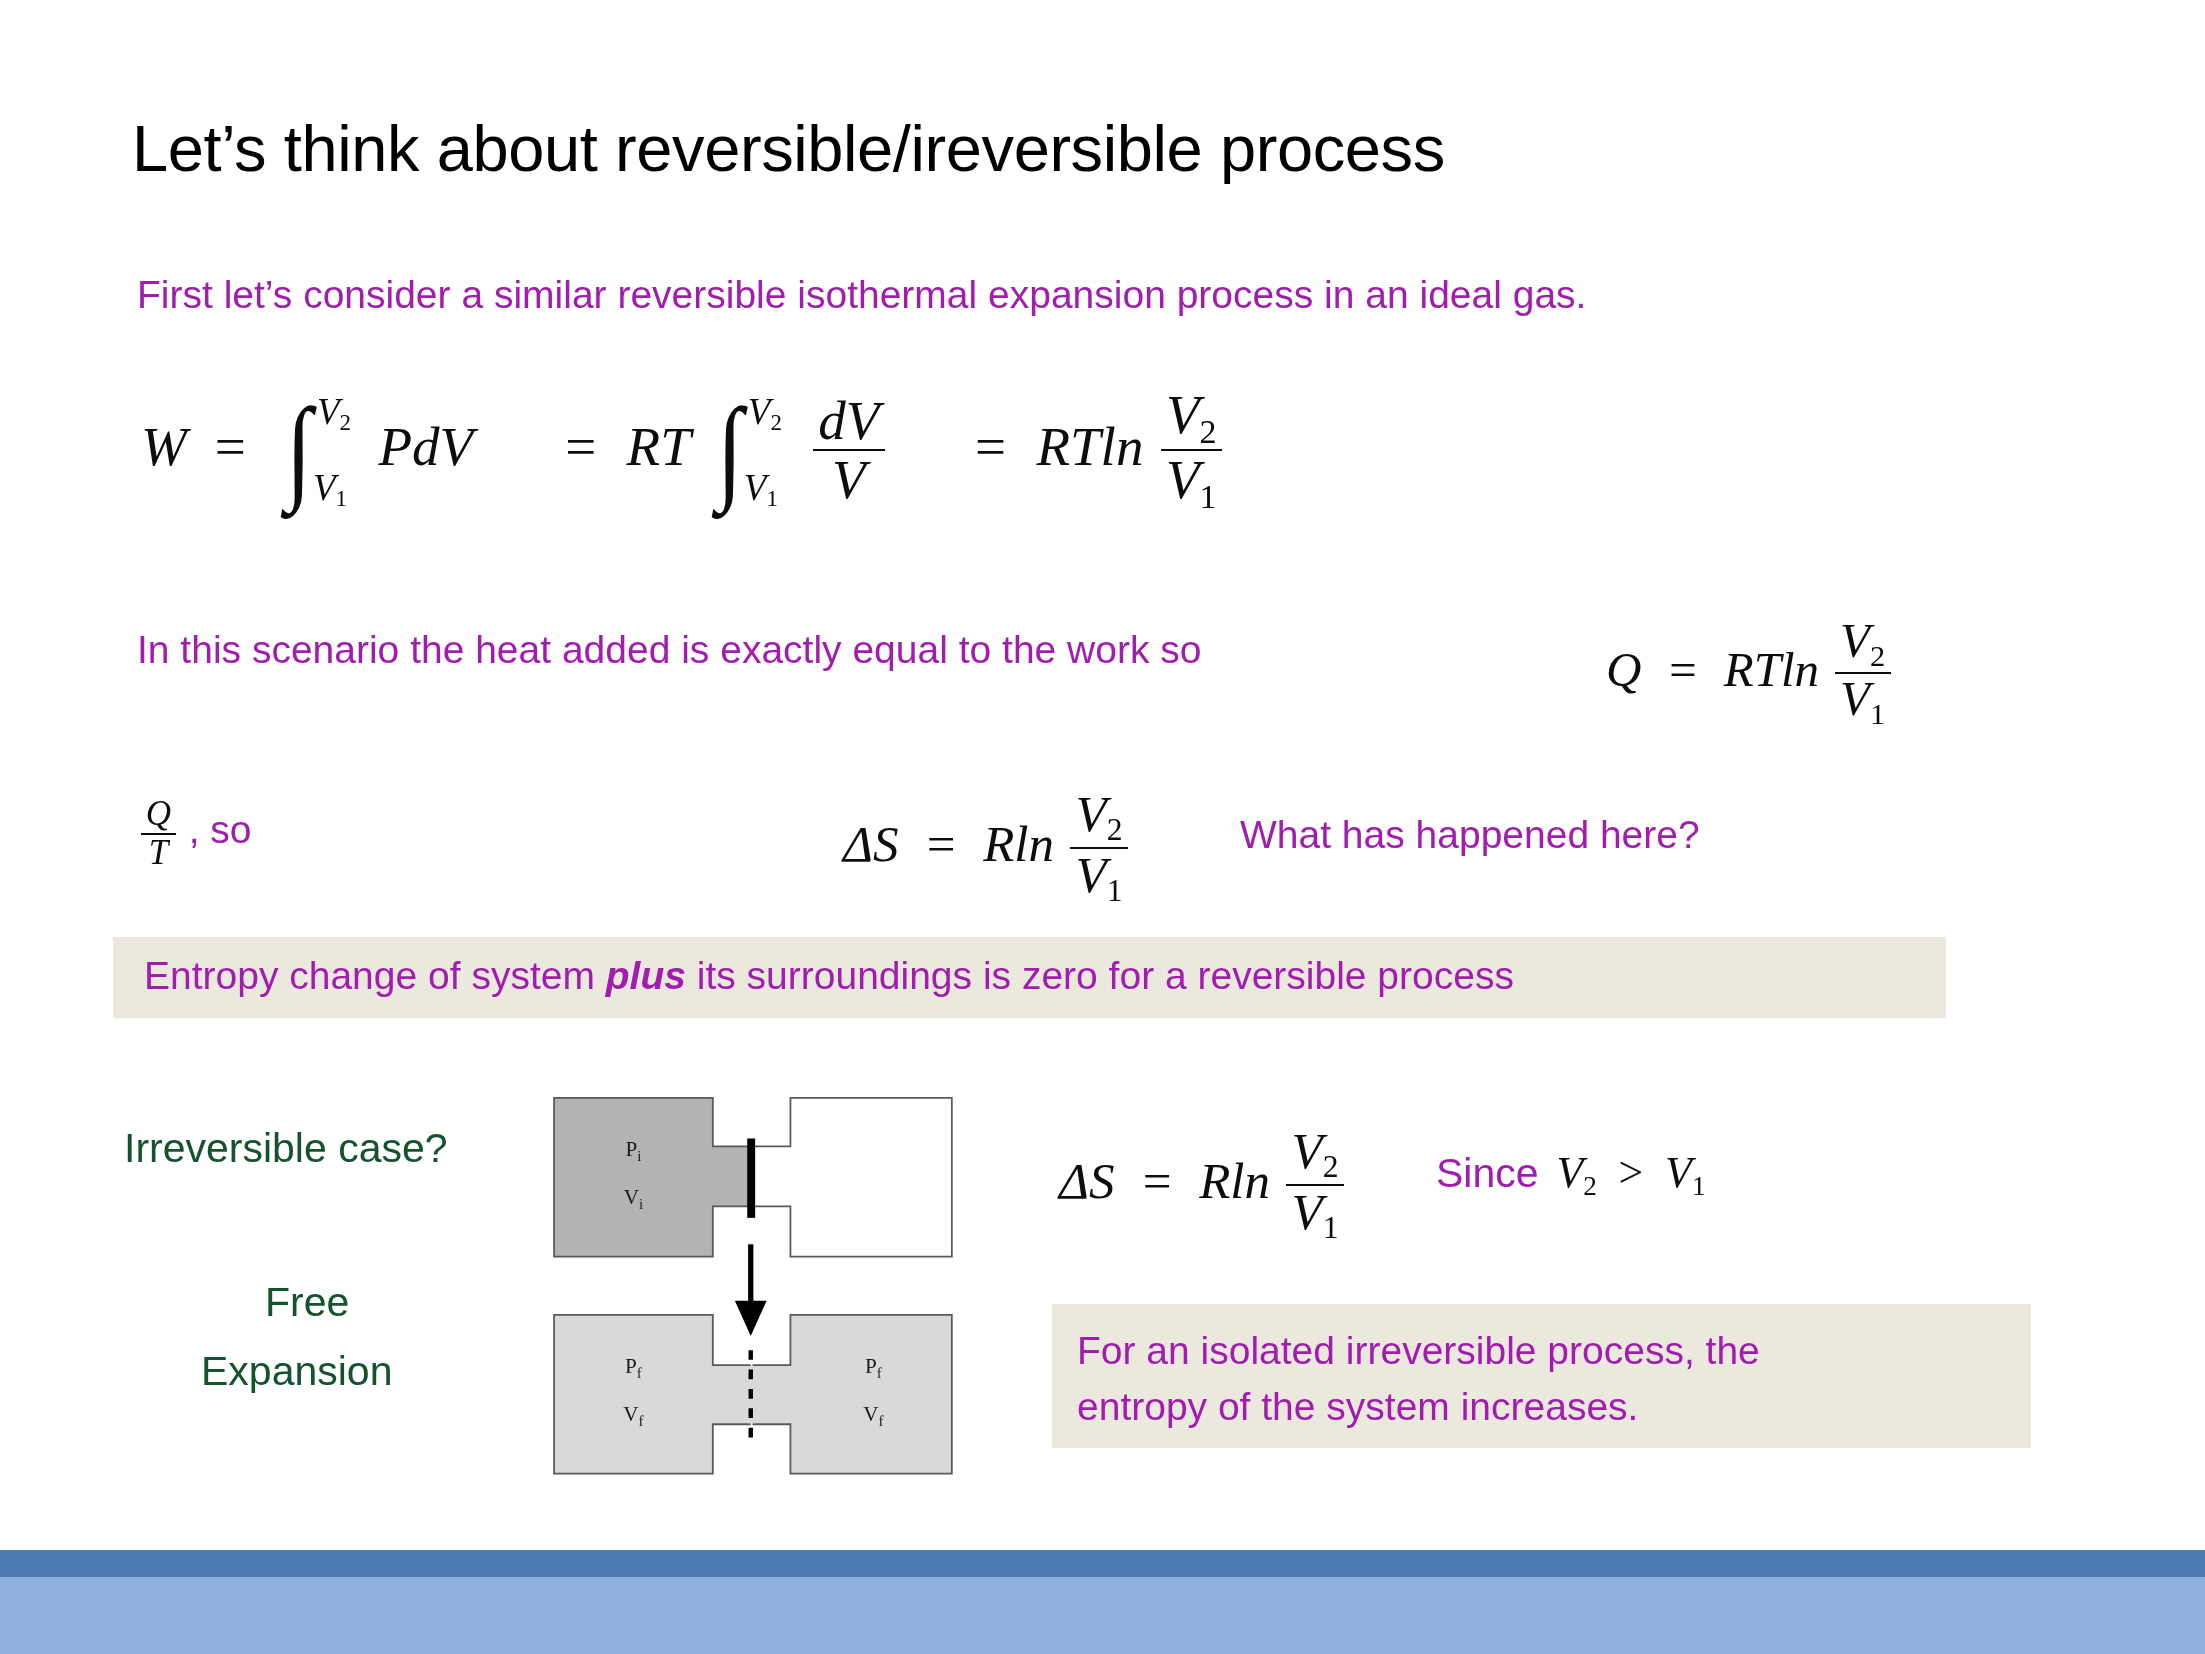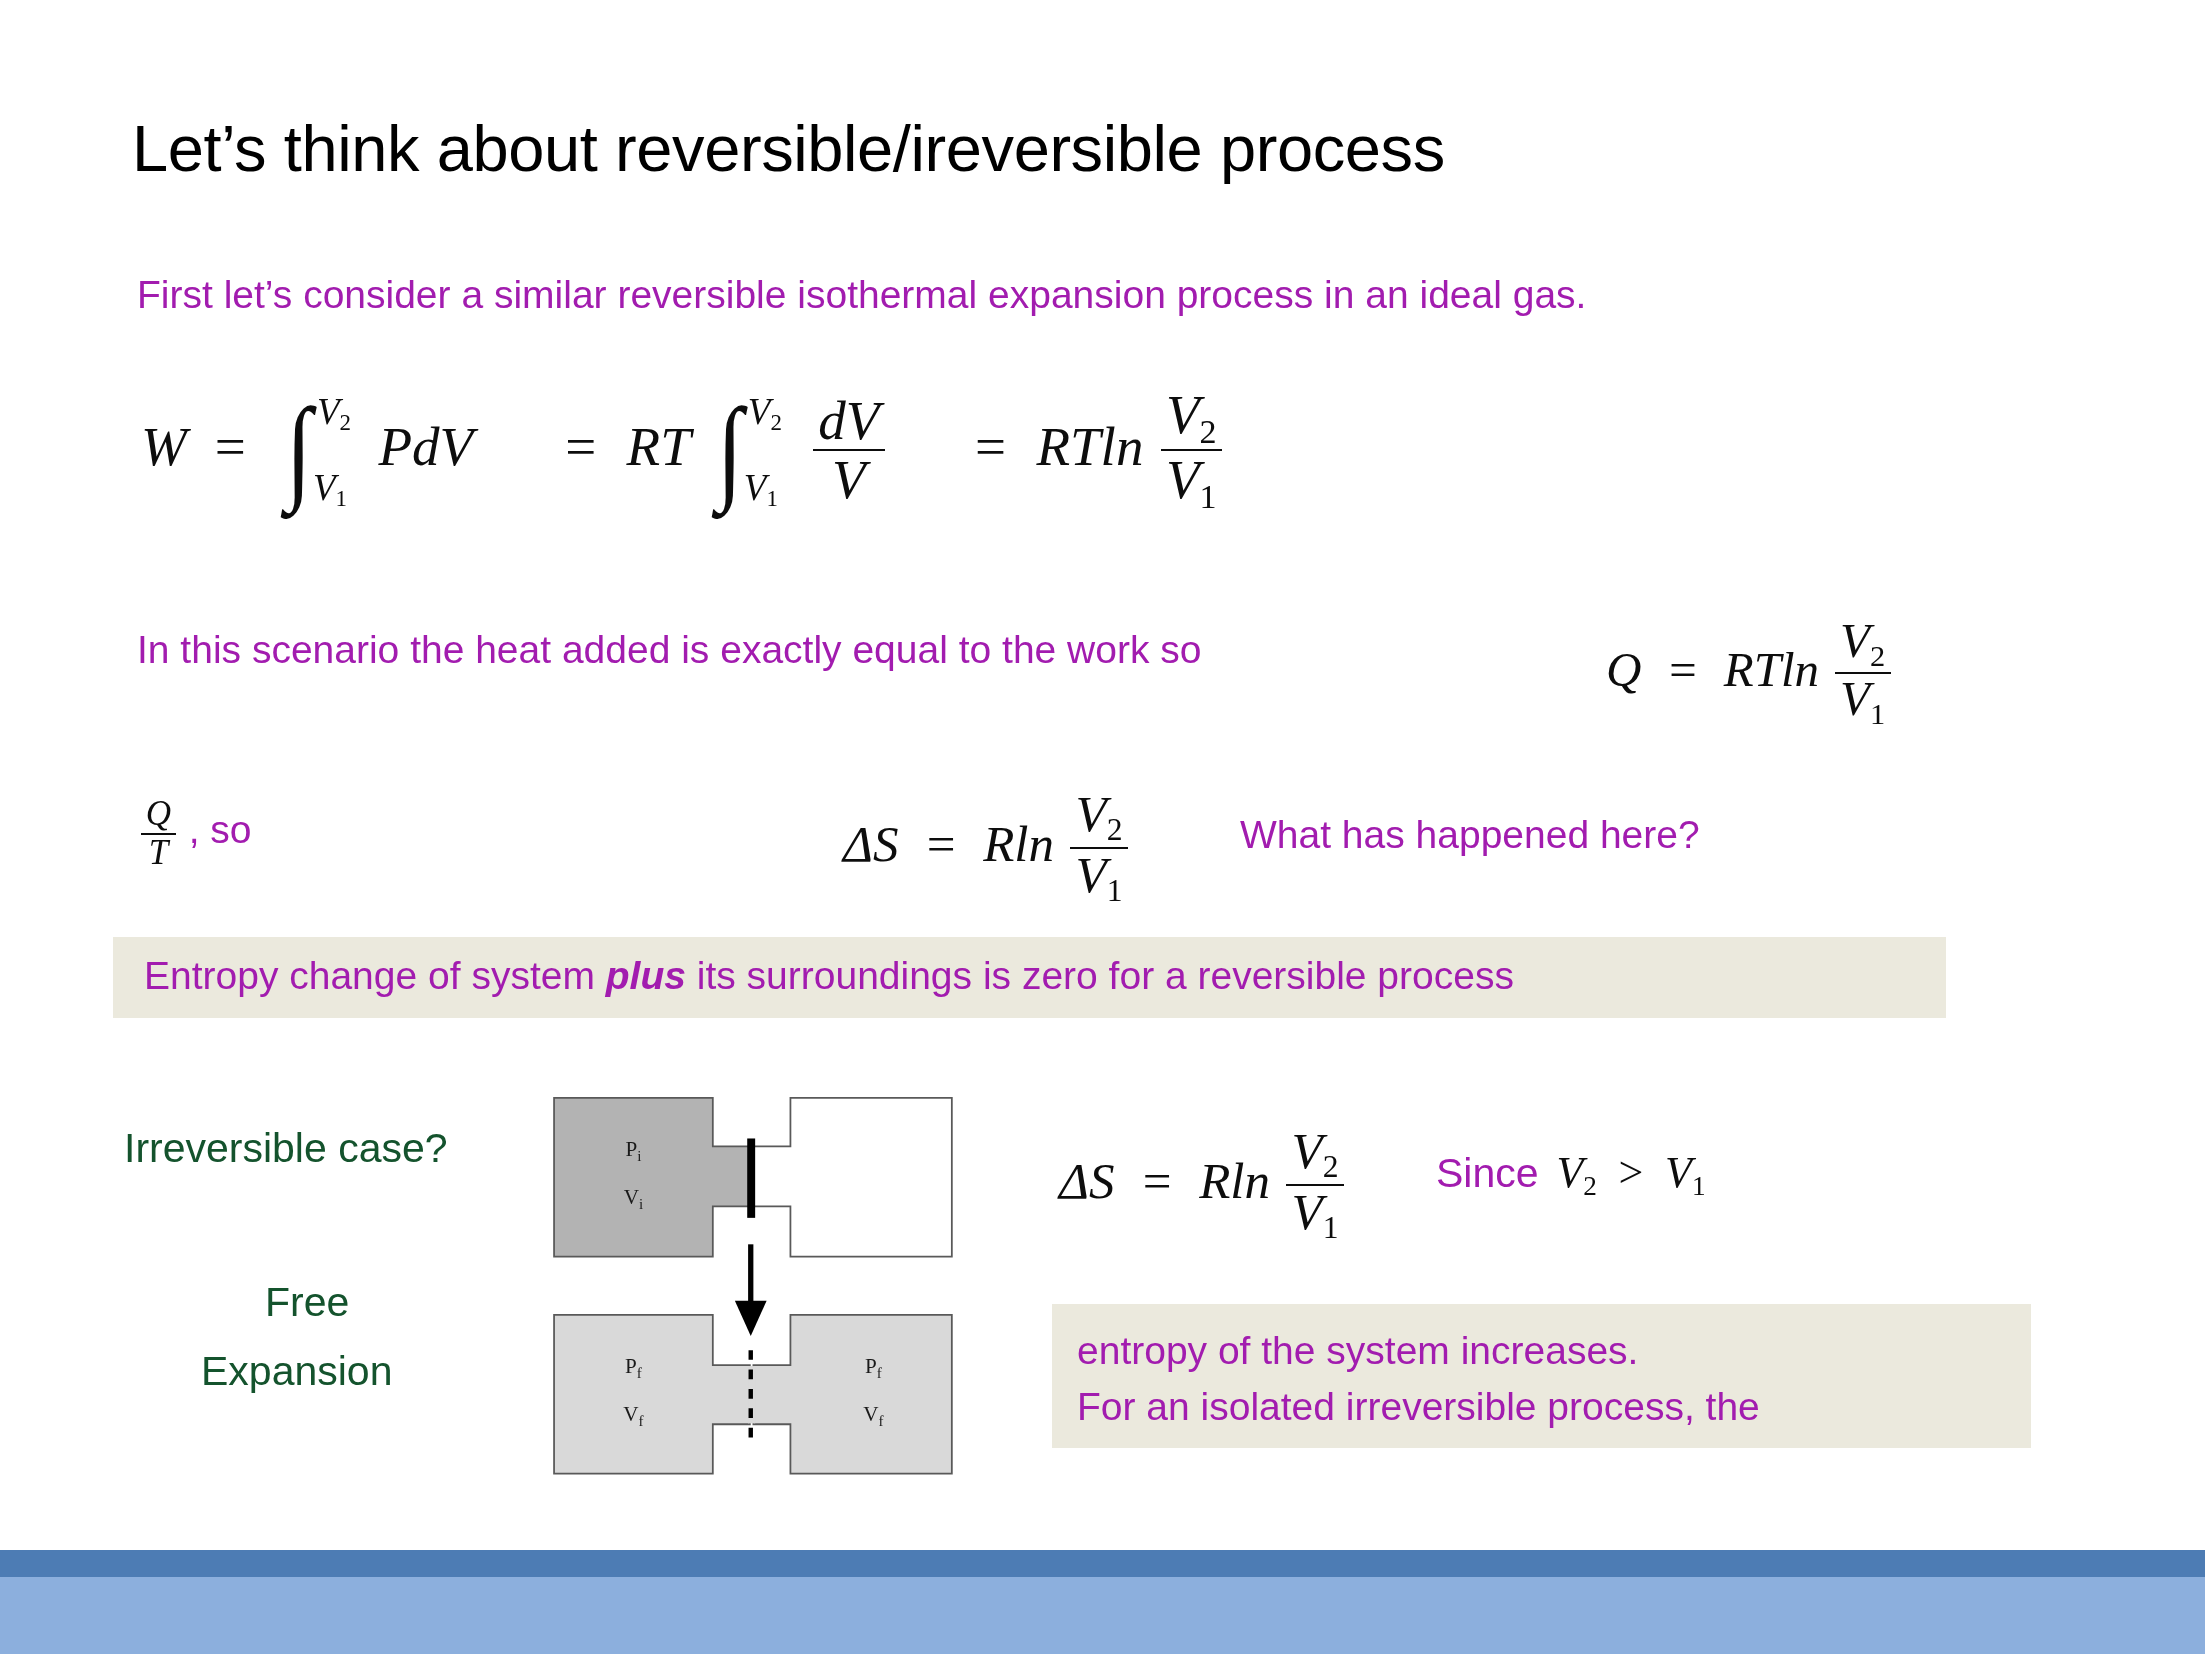--- a/index.html
+++ b/index.html
@@ -262,20 +262,20 @@
   <span class="body-text" style="font-size:41px;">Since</span>
   <span class="math" style="font-size:44px; margin-left:14px;">
     <span>V</span><sub class="v">2</sub>
     <span class="upr" style="margin:0 10.6px;">&gt;</span>
     <span>V</span><sub class="v">1</sub>
   </span>
 </div>
 
 <div class="abs hl-box" id="callout-irreversible" style="left:1052px; top:1304px; width:979px; height:144px;">
   <div class="body-text" style="position:absolute; left:25px; top:19.4px; font-size:39px; line-height:1.42;">
+    <div>For an isolated irreversible process, the</div>
     <div>entropy of the system increases.</div>
-    <div>For an isolated irreversible process, the</div>
   </div>
 </div>
 
 <div class="abs" id="footer-dark"></div>
 <div class="abs" id="footer-light"></div>
 
 
 </body></html>

